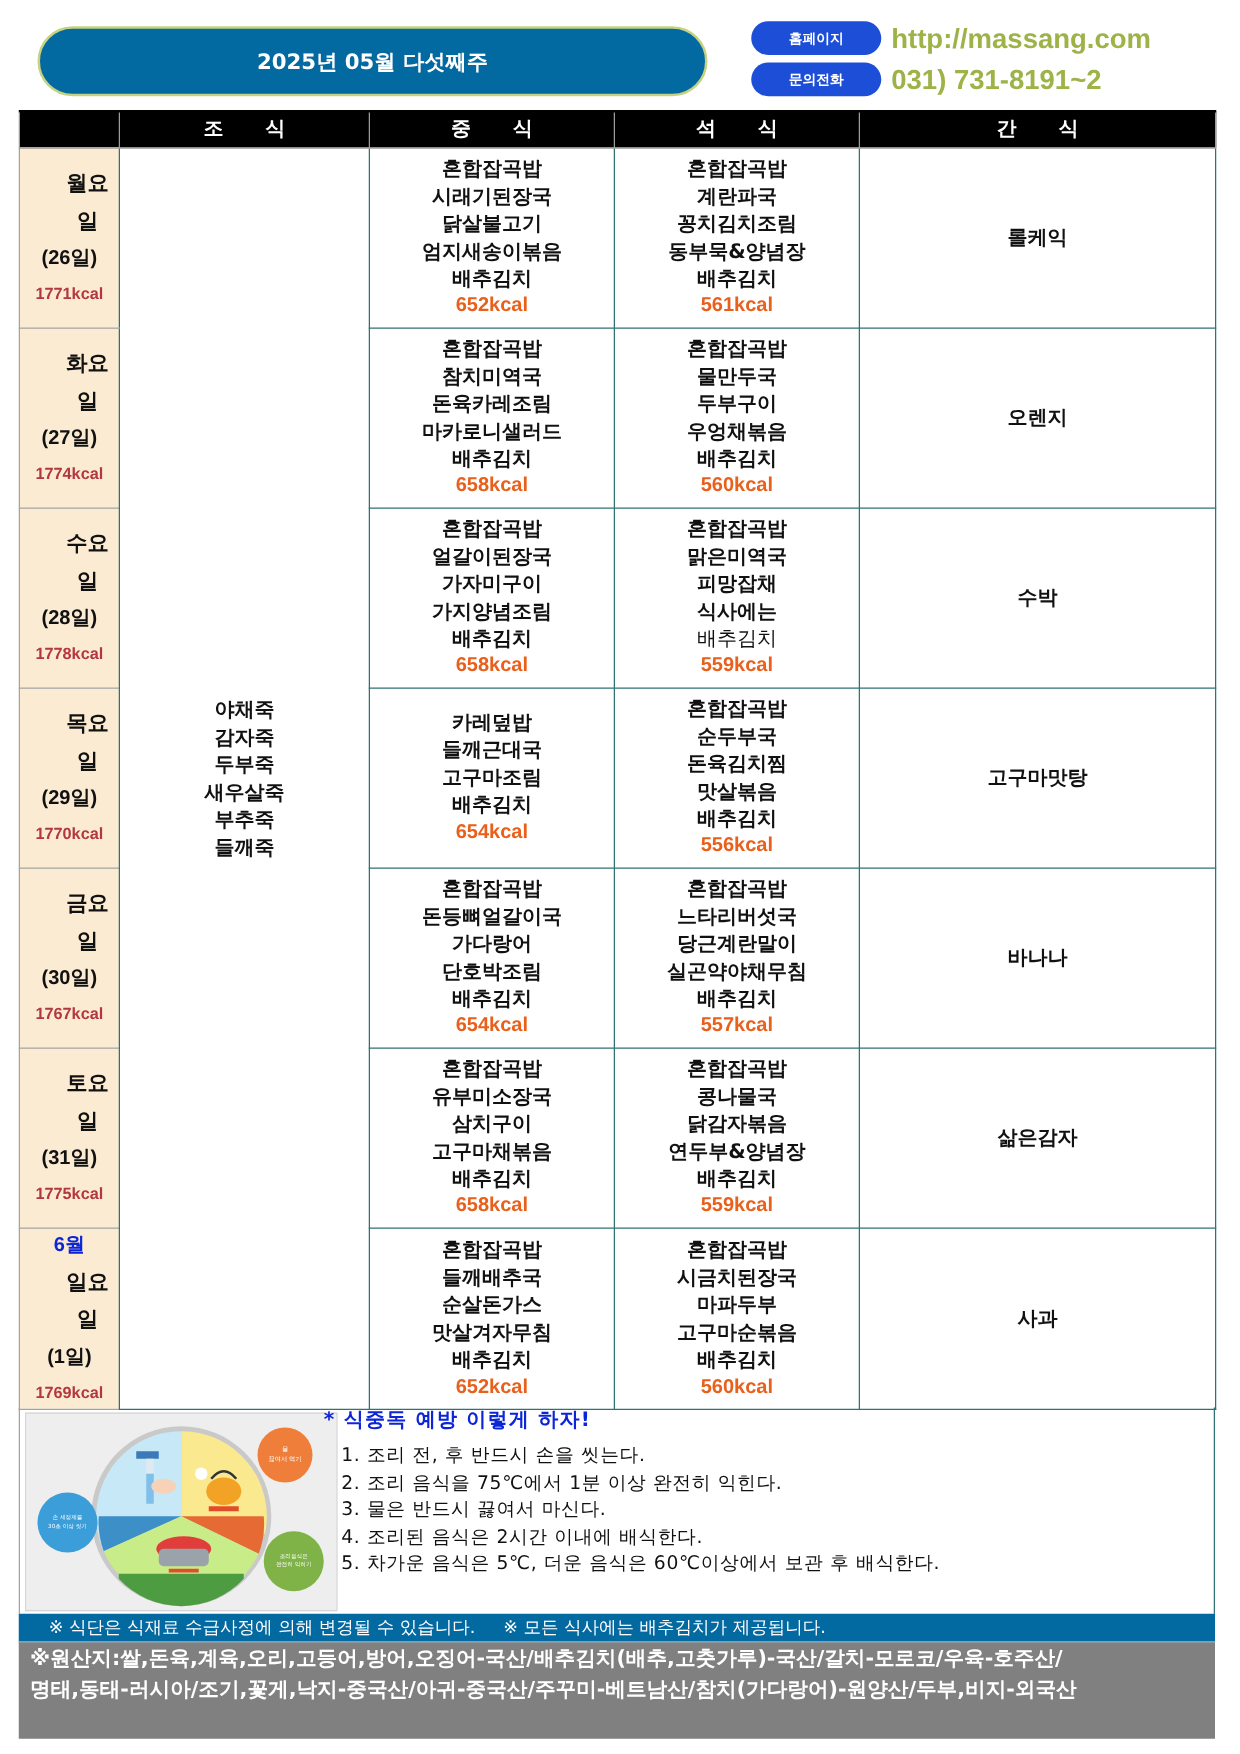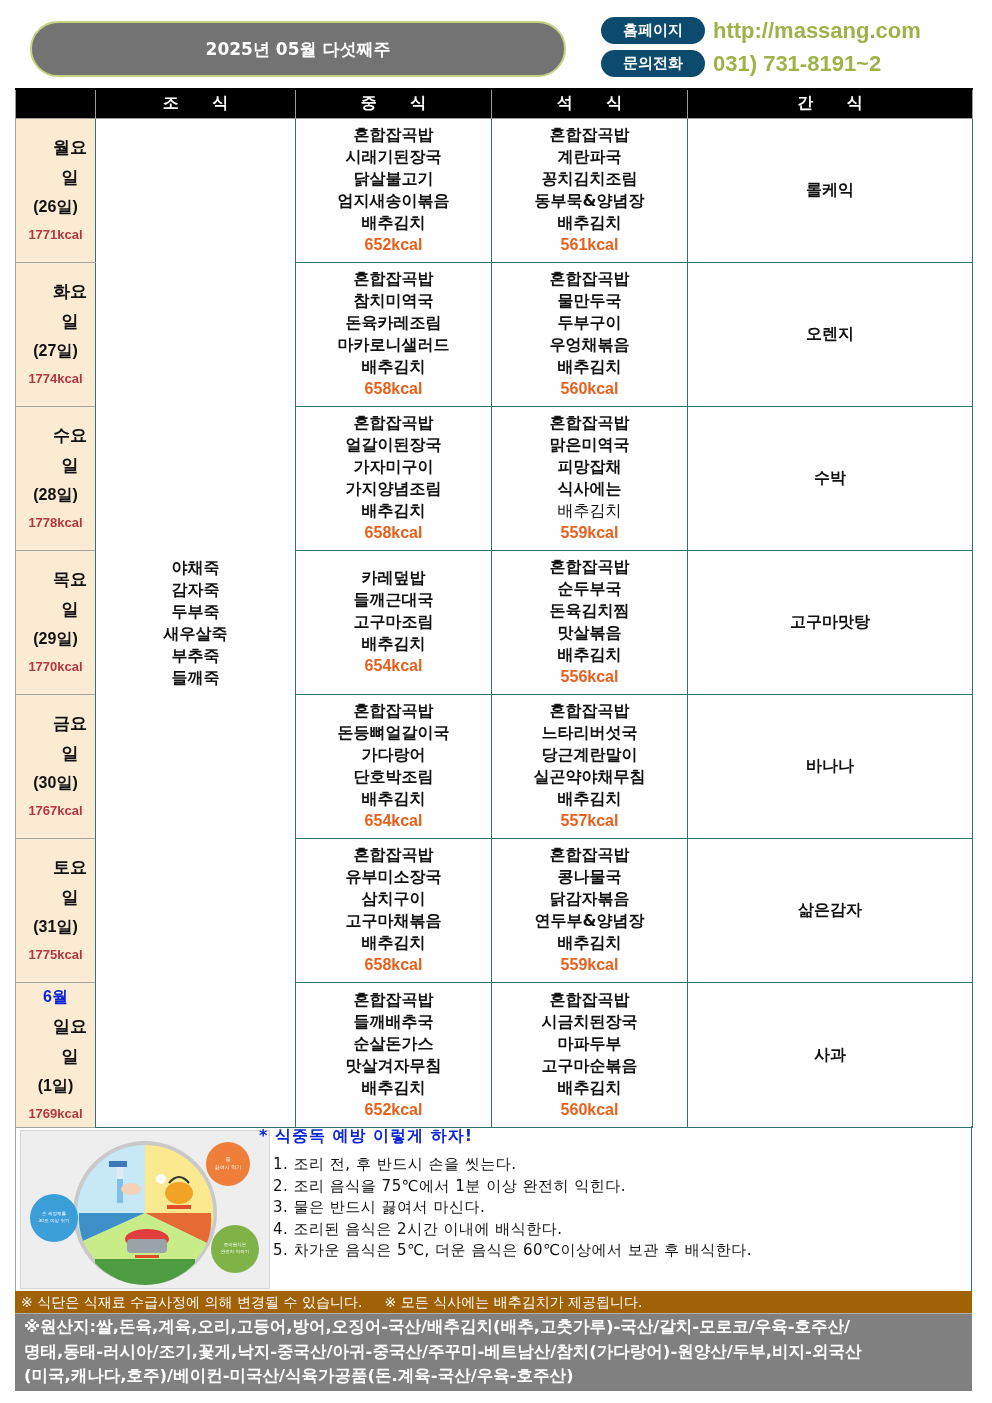--- a/index.html
+++ b/index.html
@@ -2,33 +2,33 @@
 <html><head>
 <meta charset="utf-8">
 <style>
   * { box-sizing: border-box; margin: 0; padding: 0; }
   html, body { width: 992px; height: 1403px; background: #ffffff; overflow: hidden; }
   body { position: relative; font-family: "DejaVu Sans", "Liberation Sans", sans-serif; color: #111; }
 
   
   .title-pill {
     position: absolute; left: 30px; top: 21px; width: 536px; height: 56px;
-    background: #737373; border-radius: 28px;
+    background: #0369a1; border-radius: 28px;
     border: 2px solid #c6d27f;
     display: flex; align-items: center; justify-content: center; gap: 10px;
     color: #fff; white-space: nowrap;
   }
   .title-pill .t-small { font-size: 17px; font-weight: bold; letter-spacing: 0px; }
   .title-pill .t-big { font-size: 25px; font-weight: bold; letter-spacing: 1px; }
 
   .contact-row { position: absolute; left: 601px; display: flex; align-items: center; }
   .contact-row.r1 { top: 17px; }
   .contact-row.r2 { top: 50px; }
   .contact-badge {
-    background: #0c4a6e; color: #fff; font-size: 15px; font-weight: bold;
+    background: #1d4ed8; color: #fff; font-size: 11px; font-weight: bold;
     height: 27px; width: 104px; border-radius: 14px;
     display: flex; align-items: center; justify-content: center;
   }
   .contact-value { color: #9db348; font-weight: bold; font-size: 22px; margin-left: 8px; font-family: "Liberation Sans", sans-serif; }
 
   
   .menu-table {
     position: absolute; left: 15px; top: 88px; width: 957px;
     border-collapse: collapse; table-layout: fixed;
   }
@@ -64,21 +64,21 @@
     position: absolute; left: 4px; top: 4px; width: 250px; height: 159px;
     background: #f0f0f0; border: 1px solid #d4d4d4; overflow: hidden;
   }
   .safety-title { position: absolute; left: 243px; top: 0px; color: #0b25d7; font-weight: bold; font-size: 16px; letter-spacing: 1px; }
   .safety-list { position: absolute; left: 257px; top: 28px; list-style: none; }
   .safety-list li { font-size: 15px; line-height: 21.5px; color: #111; letter-spacing: 0.5px; }
 
   
   .notice-bar {
     position: absolute; left: 15px; top: 1291px; width: 957px; height: 23px;
-    background: #a16207; color: #fff; font-size: 14px; line-height: 23px; padding-left: 6px;
+    background: #0369a1; color: #fff; font-size: 14px; line-height: 23px; padding-left: 24px;
     border-bottom: 1px solid #b0b0b0; white-space: pre;
   }
   .origin-box {
     position: absolute; left: 15px; top: 1314px; width: 957px; height: 77px;
     background: #808080; color: #fff; font-size: 16.5px; font-weight: bold; line-height: 24.5px;
     padding-left: 9px; padding-top: 1px;
   }
   .origin-box span { display: block; white-space: nowrap; }
 </style>
 </head>
@@ -349,14 +349,13 @@
     <li>3. 물은 반드시 끓여서 마신다.</li>
     <li>4. 조리된 음식은 2시간 이내에 배식한다.</li>
     <li>5. 차가운 음식은 5℃, 더운 음식은 60℃이상에서 보관 후 배식한다.</li>
   </ul>
 </div>
 
 <div class="notice-bar">※ 식단은 식재료 수급사정에 의해 변경될 수 있습니다.     ※ 모든 식사에는 배추김치가 제공됩니다.</div>
 <div class="origin-box">
   <span>※원산지:쌀,돈육,계육,오리,고등어,방어,오징어-국산/배추김치(배추,고춧가루)-국산/갈치-모로코/우육-호주산/</span>
   <span>명태,동태-러시아/조기,꽃게,낙지-중국산/아귀-중국산/주꾸미-베트남산/참치(가다랑어)-원양산/두부,비지-외국산</span>
-  <span>(미국,캐나다,호주)/베이컨-미국산/식육가공품(돈.계육-국산/우육-호주산)</span>
 </div>
 
 </body></html>

